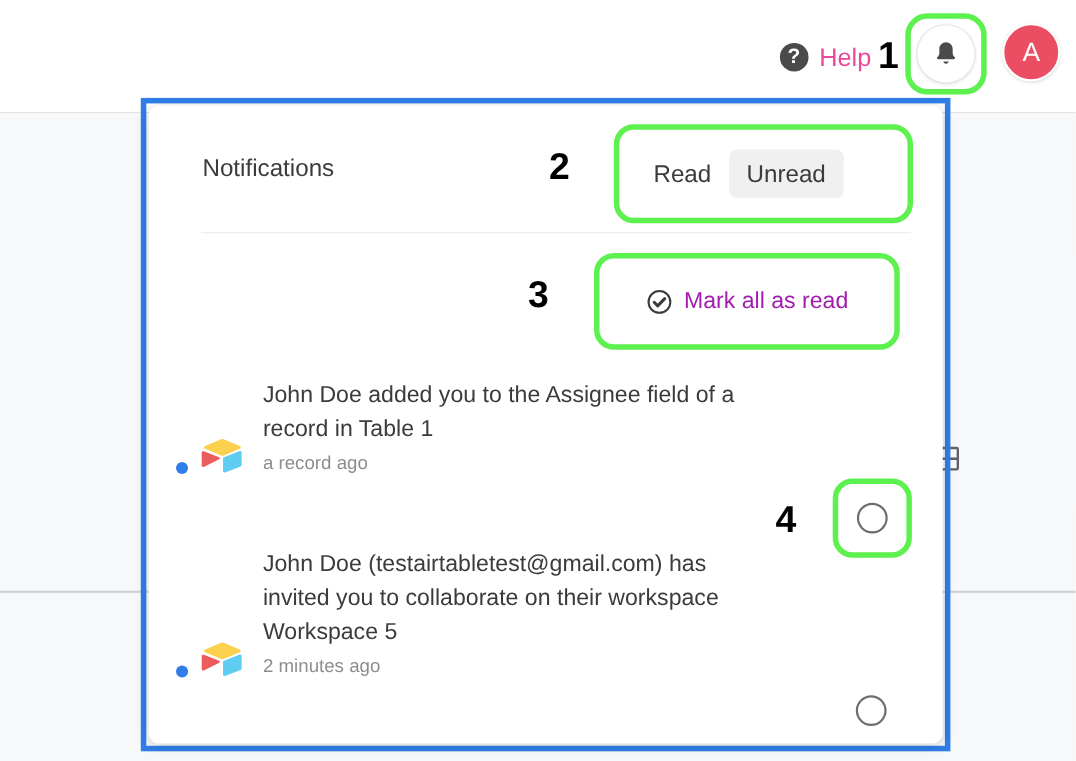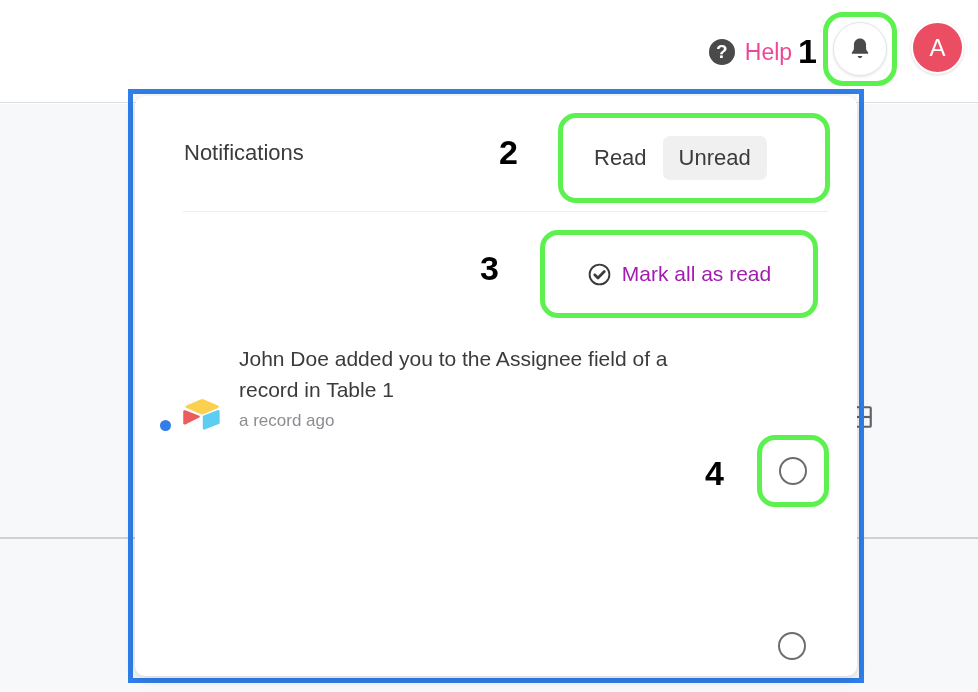--- a/index.html
+++ b/index.html
@@ -407,20 +407,33 @@
         <path d="M104 100 v60 c0 5 5 8.5 9.6 6.7 l75-29 c2.7-1 4.4-3.6 4.4-6.7 V71 c0-5-5-8.5-9.6-6.7 l-75 29 c-2.7 1-4.4 3.7-4.4 6.7z" fill="#5fcdf1"></path>
         <path d="M86 104 L64 114.5 l-2.3 1.1 L12 140 c-4.7 2.3-10.7-1.1-10.7-6.4 V72 c0-1.9 1-3.6 2.3-4.9 .55-.55 1.2-1 1.85-1.4 1.8-1.1 4.5-1.4 6.7-.5 L85.6 94.3 c3.7 1.5 4 6.7.4 9.7z" fill="#ed5c5c"></path>
       </svg>
       <div class="notif-text">
         <div class="notif-message">John Doe added you to the Assignee field of a record in Table 1</div>
         <div class="notif-time">a record ago</div>
       </div>
       <div class="notif-action"></div>
     </div>
 
+    <div class="notif-row" style="margin-top:46px;">
+      <div class="unread-dot"></div>
+      <svg class="airtable-icon" viewBox="0 0 200 170">
+        <path d="M95 8 L18 40 c-6 2.5 -6 11 0 13.5 L95 86 c4 1.6 8.5 1.6 12.5 0 L184 53.5 c6-2.5 6-11 0-13.5 L107.5 8 c-4-1.6-8.5-1.6-12.5 0z" fill="#fcd04f"></path>
+        <path d="M104 100 v60 c0 5 5 8.5 9.6 6.7 l75-29 c2.7-1 4.4-3.6 4.4-6.7 V71 c0-5-5-8.5-9.6-6.7 l-75 29 c-2.7 1-4.4 3.7-4.4 6.7z" fill="#5fcdf1"></path>
+        <path d="M86 104 L64 114.5 l-2.3 1.1 L12 140 c-4.7 2.3-10.7-1.1-10.7-6.4 V72 c0-1.9 1-3.6 2.3-4.9 .55-.55 1.2-1 1.85-1.4 1.8-1.1 4.5-1.4 6.7-.5 L85.6 94.3 c3.7 1.5 4 6.7.4 9.7z" fill="#ed5c5c"></path>
+      </svg>
+      <div class="notif-text">
+        <div class="notif-message">John Doe (testairtabletest@gmail.com) has invited you to collaborate on their workspace Workspace 5</div>
+        <div class="notif-time">2 minutes ago</div>
+      </div>
+      <div class="notif-action"></div>
+    </div>
 
     <div id="row0-step4" class="step-number">4</div>
 
     <div id="row0-circle-highlight">
       <div class="read-circle"></div>
     </div>
 
     <div id="row1-circle" class="read-circle"></div>
   </div>
 

